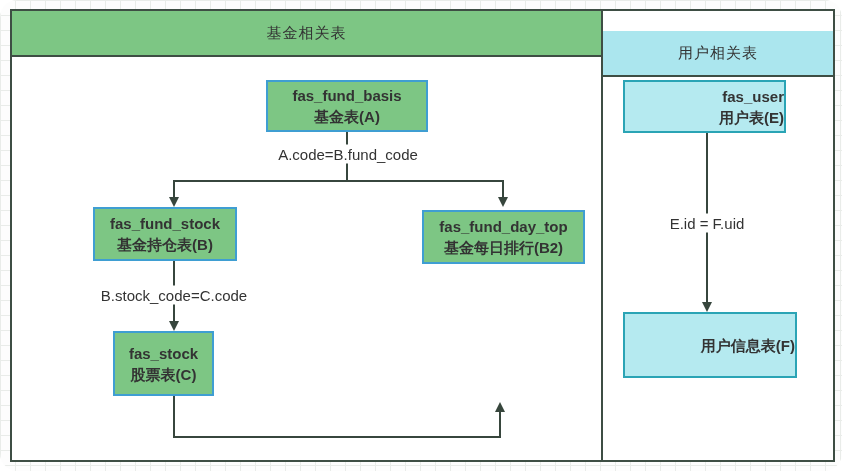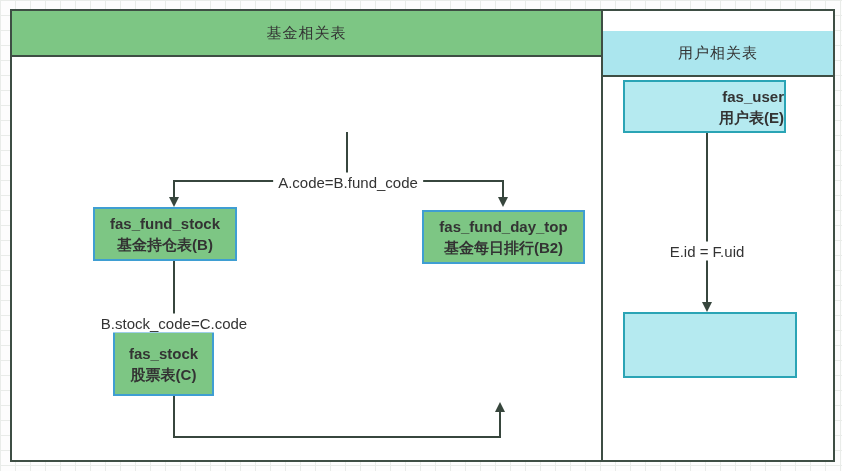--- a/index.html
+++ b/index.html
@@ -19,20 +19,21 @@
   }
   .stage{
     position:relative;
     width:842px;height:471px;
     overflow:hidden;
     background-color:#fdfdfd;
     background-image:
       linear-gradient(#e9ece9 1px, transparent 1px),
       linear-gradient(90deg, #e9ece9 1px, transparent 1px);
     background-size:15px 15px;
+    border-radius:18px;
   }
   
   .frame{
     position:absolute;left:10px;top:9px;
     width:825px;height:453px;
     box-sizing:border-box;
     border:2px solid var(--frame);
     background:#ffffff;
     display:flex;
   }
@@ -63,21 +64,21 @@
   .ln{position:absolute;background:var(--line);z-index:1;}
   .ah{position:absolute;width:0;height:0;z-index:2;}
   .ah-down{border-left:5px solid transparent;border-right:5px solid transparent;border-top:10px solid var(--line);}
   .ah-up{border-left:5px solid transparent;border-right:5px solid transparent;border-bottom:10px solid var(--line);}
 
   
   .rel{
     position:absolute;z-index:4;
     transform:translate(-50%,-50%);
     background:#ffffff;padding:1px 5px;
-    font-size:15px;color:var(--txt);white-space:nowrap;margin-top:28px;
+    font-size:15px;color:var(--txt);white-space:nowrap;
   }
 </style>
 </head>
 <body>
 
 <div class="stage">
 
   <div class="frame">
     <div class="lane lane-fund">
       <div class="lane-header green">
@@ -104,20 +105,24 @@
   <div class="ah ah-down" style="left:169px;top:321px"></div>
 
   <div class="ln" style="left:173px;top:396px;width:2px;height:41px"></div>
   <div class="ln" style="left:173px;top:436px;width:328px;height:2px"></div>
   <div class="ln" style="left:499px;top:411px;width:2px;height:26px"></div>
   <div class="ah ah-up" style="left:495px;top:402px"></div>
 
   <div class="ln" style="left:706px;top:133px;width:2px;height:170px"></div>
   <div class="ah ah-down" style="left:702px;top:302px"></div>
 
+  <div class="tbox green" style="left:266px;top:80px;width:162px;height:52px">
+    <span>fas_fund_basis</span>
+    <span>基金表(A)</span>
+  </div>
 
   <div class="tbox green" style="left:93px;top:207px;width:144px;height:54px">
     <span>fas_fund_stock</span>
     <span>基金持仓表(B)</span>
   </div>
 
   <div class="tbox green" style="left:422px;top:210px;width:163px;height:54px">
     <span>fas_fund_day_top</span>
     <span>基金每日排行(B2)</span>
   </div>
@@ -127,19 +132,20 @@
     <span>股票表(C)</span>
   </div>
 
 
   <div class="tbox cyan" style="left:623px;top:80px;width:163px;height:53px">
     <span>fas_user</span>
     <span>用户表(E)</span>
   </div>
 
   <div class="tbox cyan" style="left:623px;top:312px;width:174px;height:66px">
+    <span>用户信息表(F)</span>
   </div>
 
   <div class="rel" style="left:348px;top:154px">A.code=B.fund_code</div>
   <div class="rel" style="left:174px;top:295px">B.stock_code=C.code</div>
   <div class="rel" style="left:707px;top:223px">E.id = F.uid</div>
 
 </div>
 
 </body></html>

